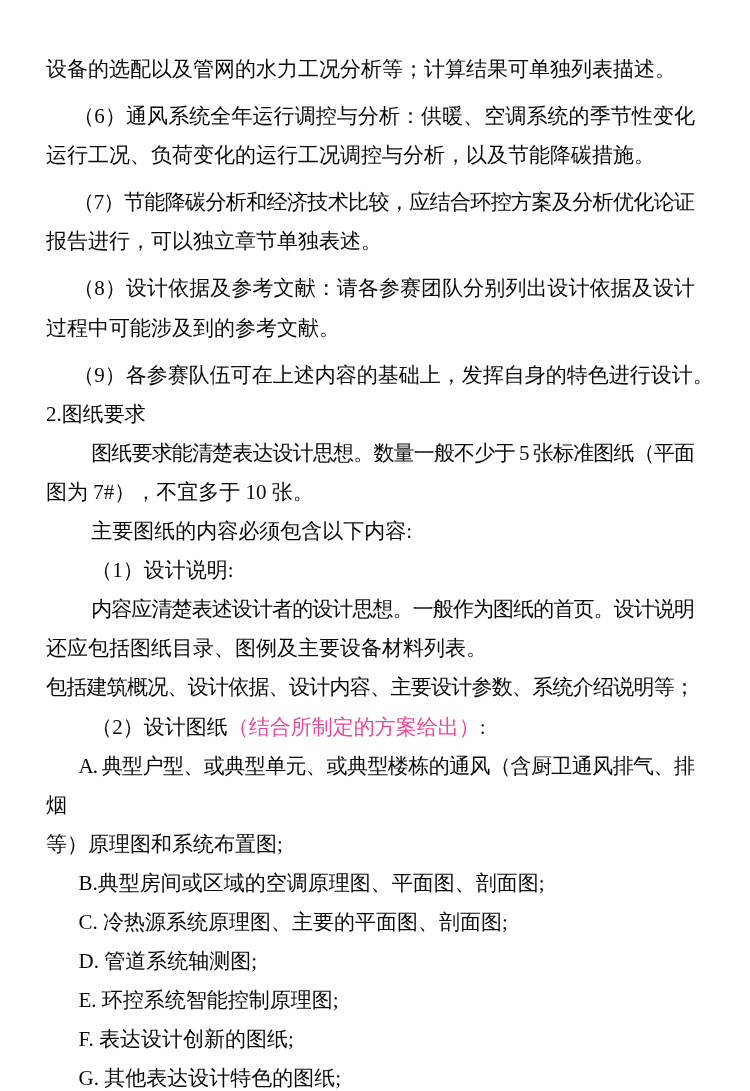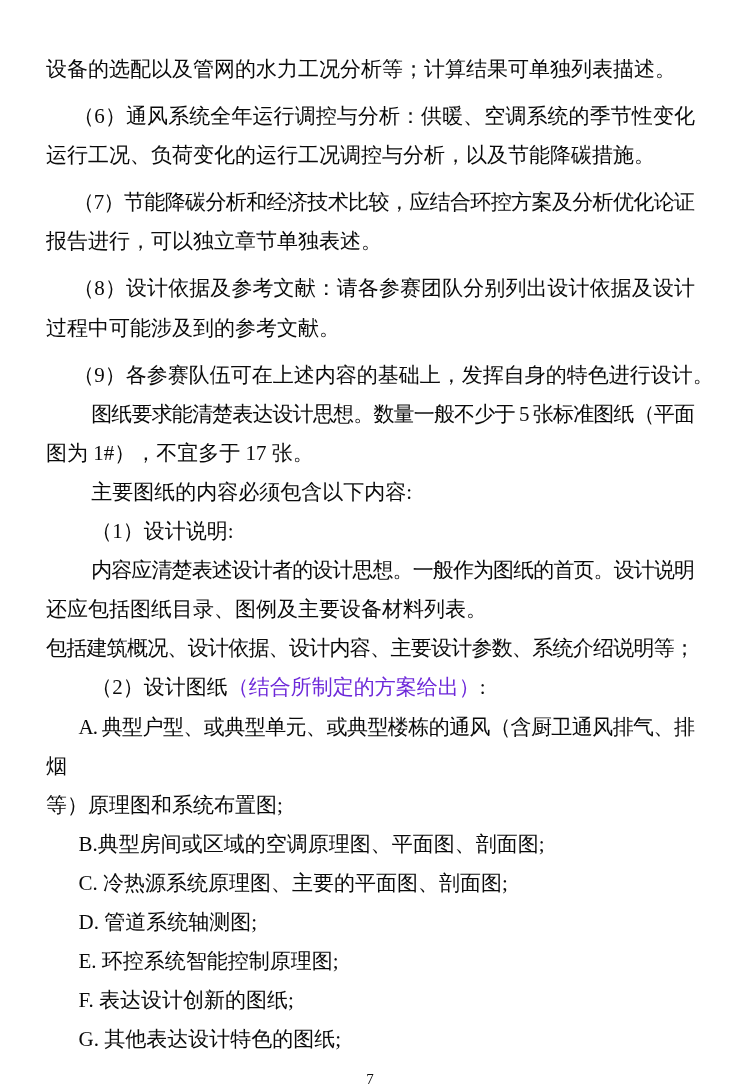--- a/index.html
+++ b/index.html
@@ -26,21 +26,21 @@
   .fill {
     white-space: normal;
     text-align: justify;
     text-align-last: justify;
     letter-spacing: -1px;
   }
   .ind-paren  { text-indent: 1.3em; margin-top: 8px; }   
   .ind-body   { text-indent: 2.15em; }  
   .ind-letter { text-indent: 1.55em; }  
   .red {
-    color: #6d28d9;
+    color: #ec4899;
   }
   .page-num {
     margin-top: 12px;
     text-align: center;
     font-size: 15px;
     line-height: 16px;
     letter-spacing: 0;
   }
 </style>
 </head>
@@ -48,22 +48,23 @@
 
 <div class="page">
   <div class="line">设备的选配以及管网的水力工况分析等；计算结果可单独列表描述。</div>
   <div class="line ind-paren fill">（6）通风系统全年运行调控与分析：供暖、空调系统的季节性变化</div>
   <div class="line">运行工况、负荷变化的运行工况调控与分析，以及节能降碳措施。</div>
   <div class="line ind-paren fill">（7）节能降碳分析和经济技术比较，应结合环控方案及分析优化论证</div>
   <div class="line">报告进行，可以独立章节单独表述。</div>
   <div class="line ind-paren fill">（8）设计依据及参考文献：请各参赛团队分别列出设计依据及设计</div>
   <div class="line">过程中可能涉及到的参考文献。</div>
   <div class="line ind-paren">（9）各参赛队伍可在上述内容的基础上，发挥自身的特色进行设计。</div>
+  <div class="line">2.图纸要求</div>
   <div class="line ind-body fill">图纸要求能清楚表达设计思想。数量一般不少于 5 张标准图纸（平面</div>
-  <div class="line">图为 1#），不宜多于 17 张。</div>
+  <div class="line">图为 7#），不宜多于 10 张。</div>
   <div class="line ind-body">主要图纸的内容必须包含以下内容:</div>
   <div class="line ind-body">（1）设计说明:</div>
   <div class="line ind-body fill">内容应清楚表述设计者的设计思想。一般作为图纸的首页。设计说明</div>
   <div class="line">还应包括图纸目录、图例及主要设备材料列表。</div>
   <div class="line fill">包括建筑概况、设计依据、设计内容、主要设计参数、系统介绍说明等；</div>
   <div class="line ind-body">
     <span>（2）设计图纸</span><span class="red">（结合所制定的方案给出）</span><span>:</span>
   </div>
   <div class="line ind-letter fill">A. 典型户型、或典型单元、或典型楼栋的通风（含厨卫通风排气、排烟</div>
   <div class="line">等）原理图和系统布置图;</div>

